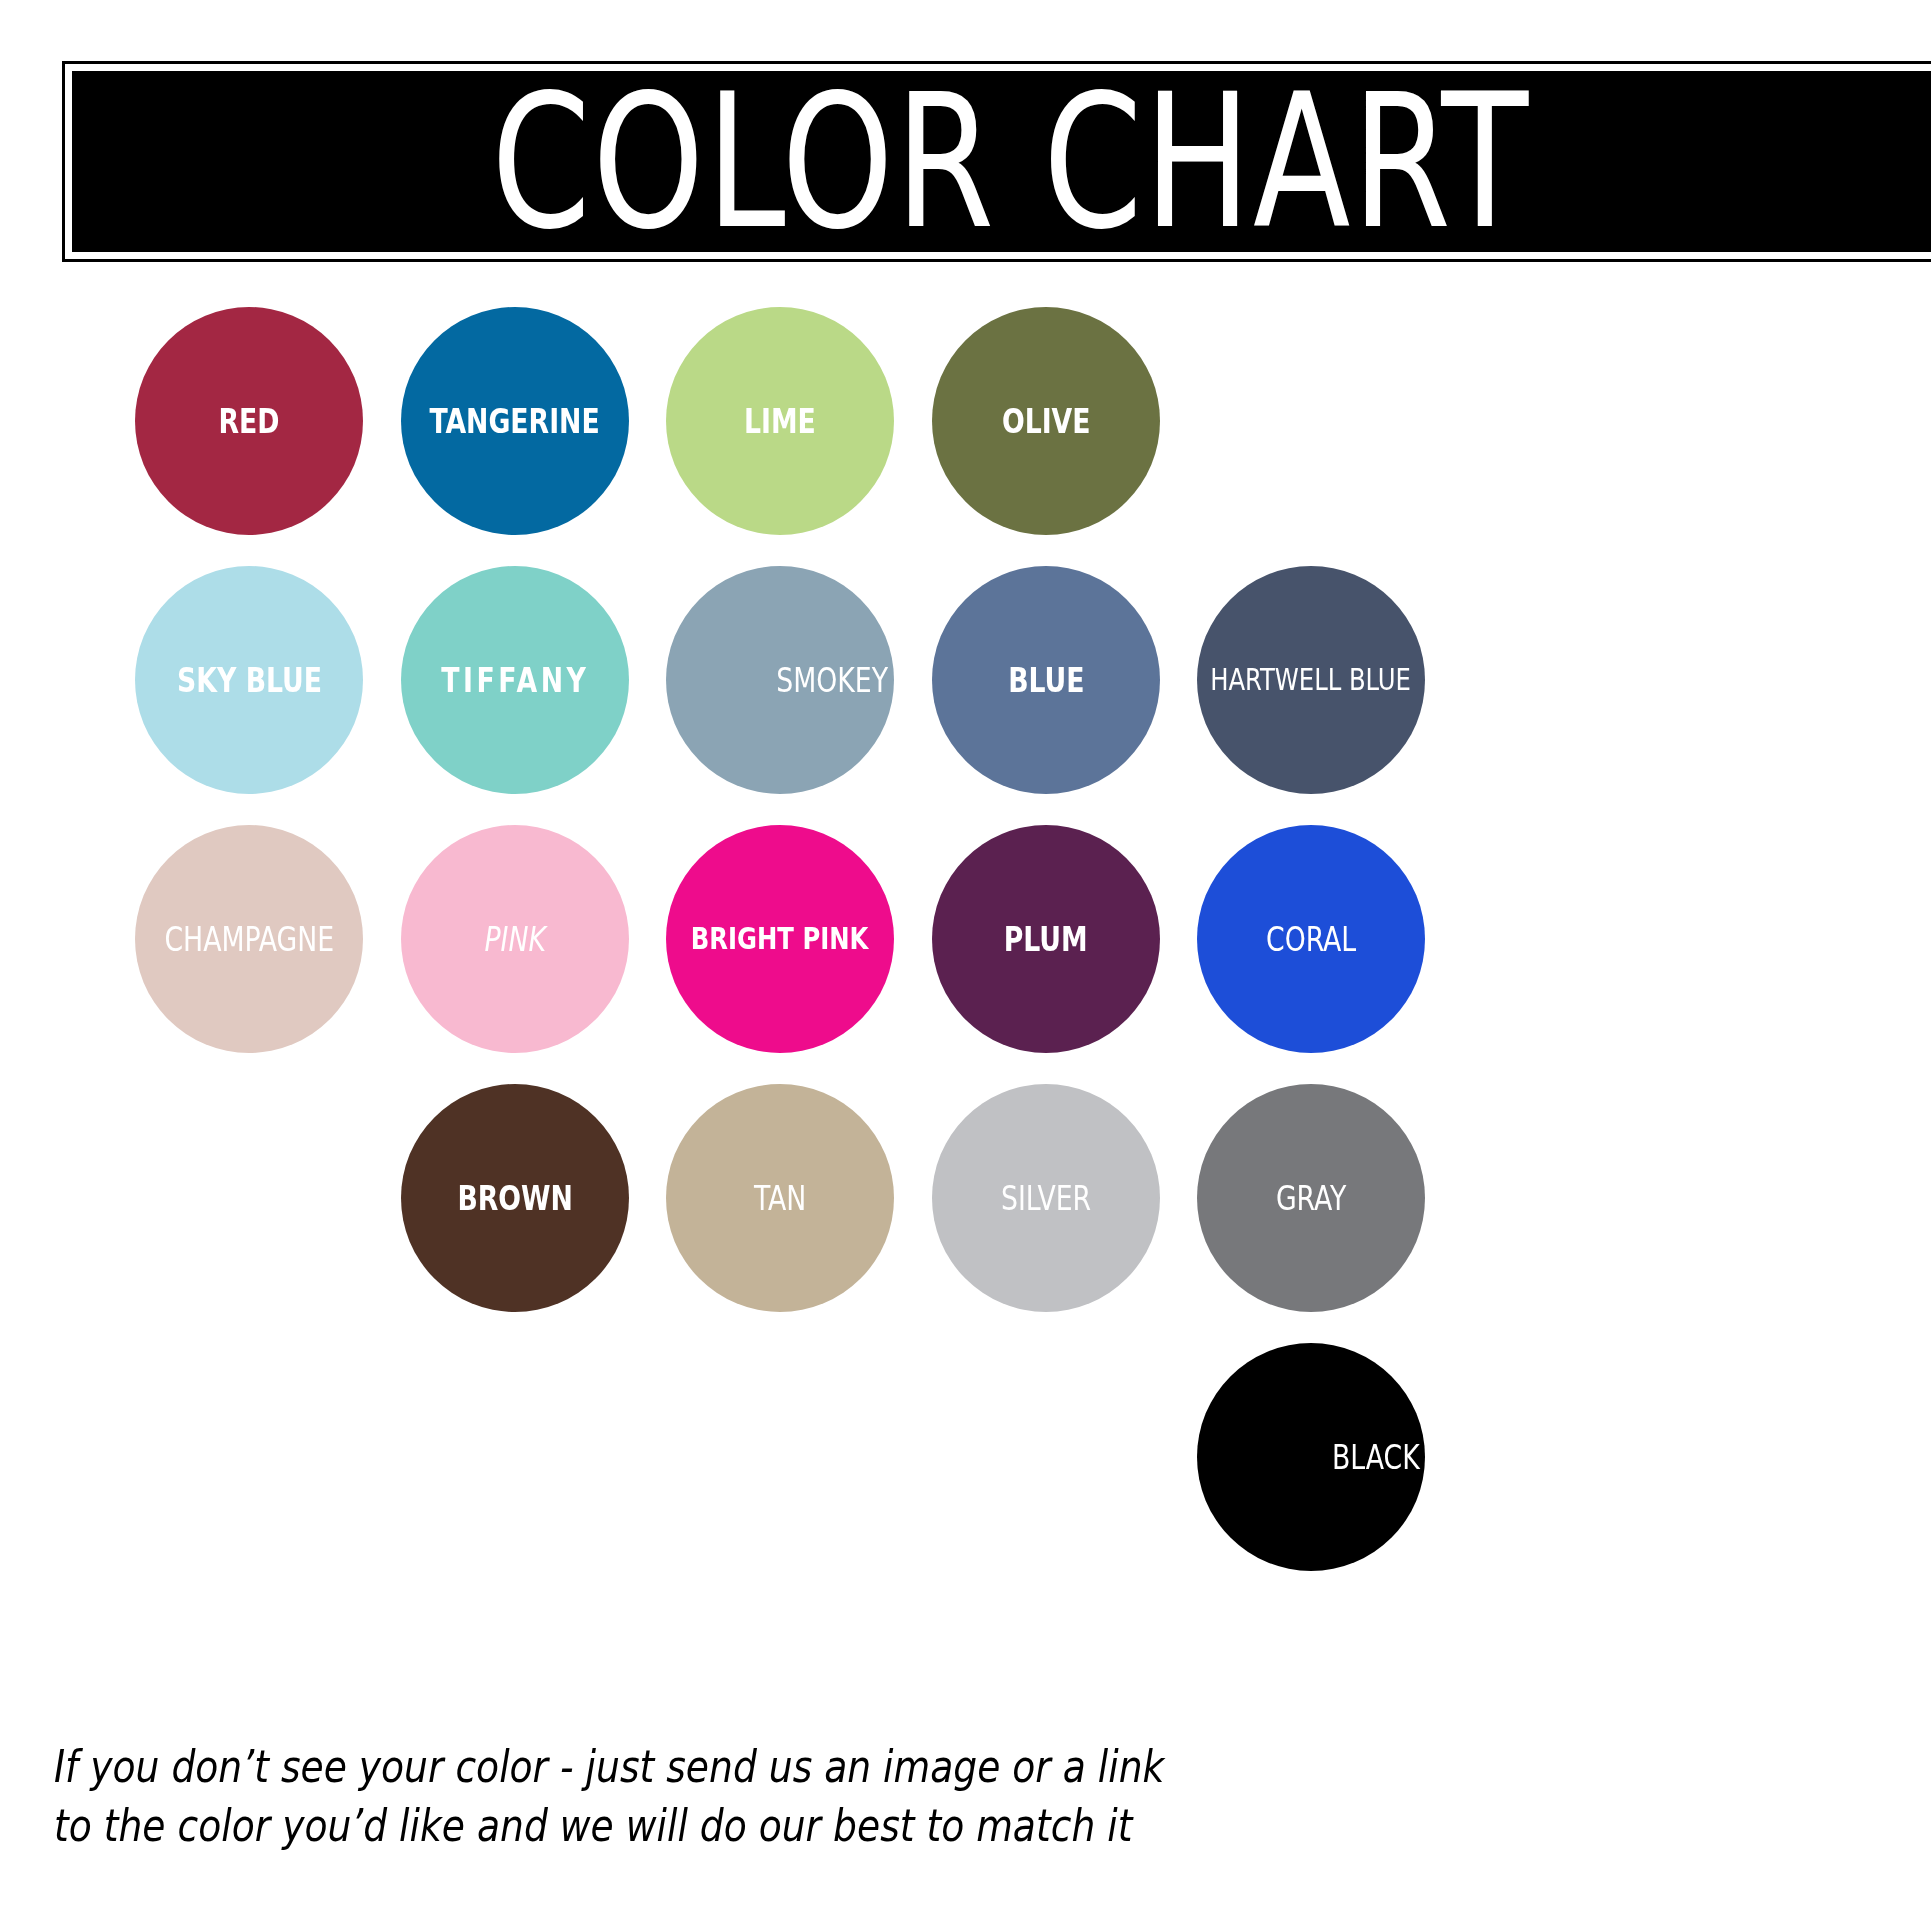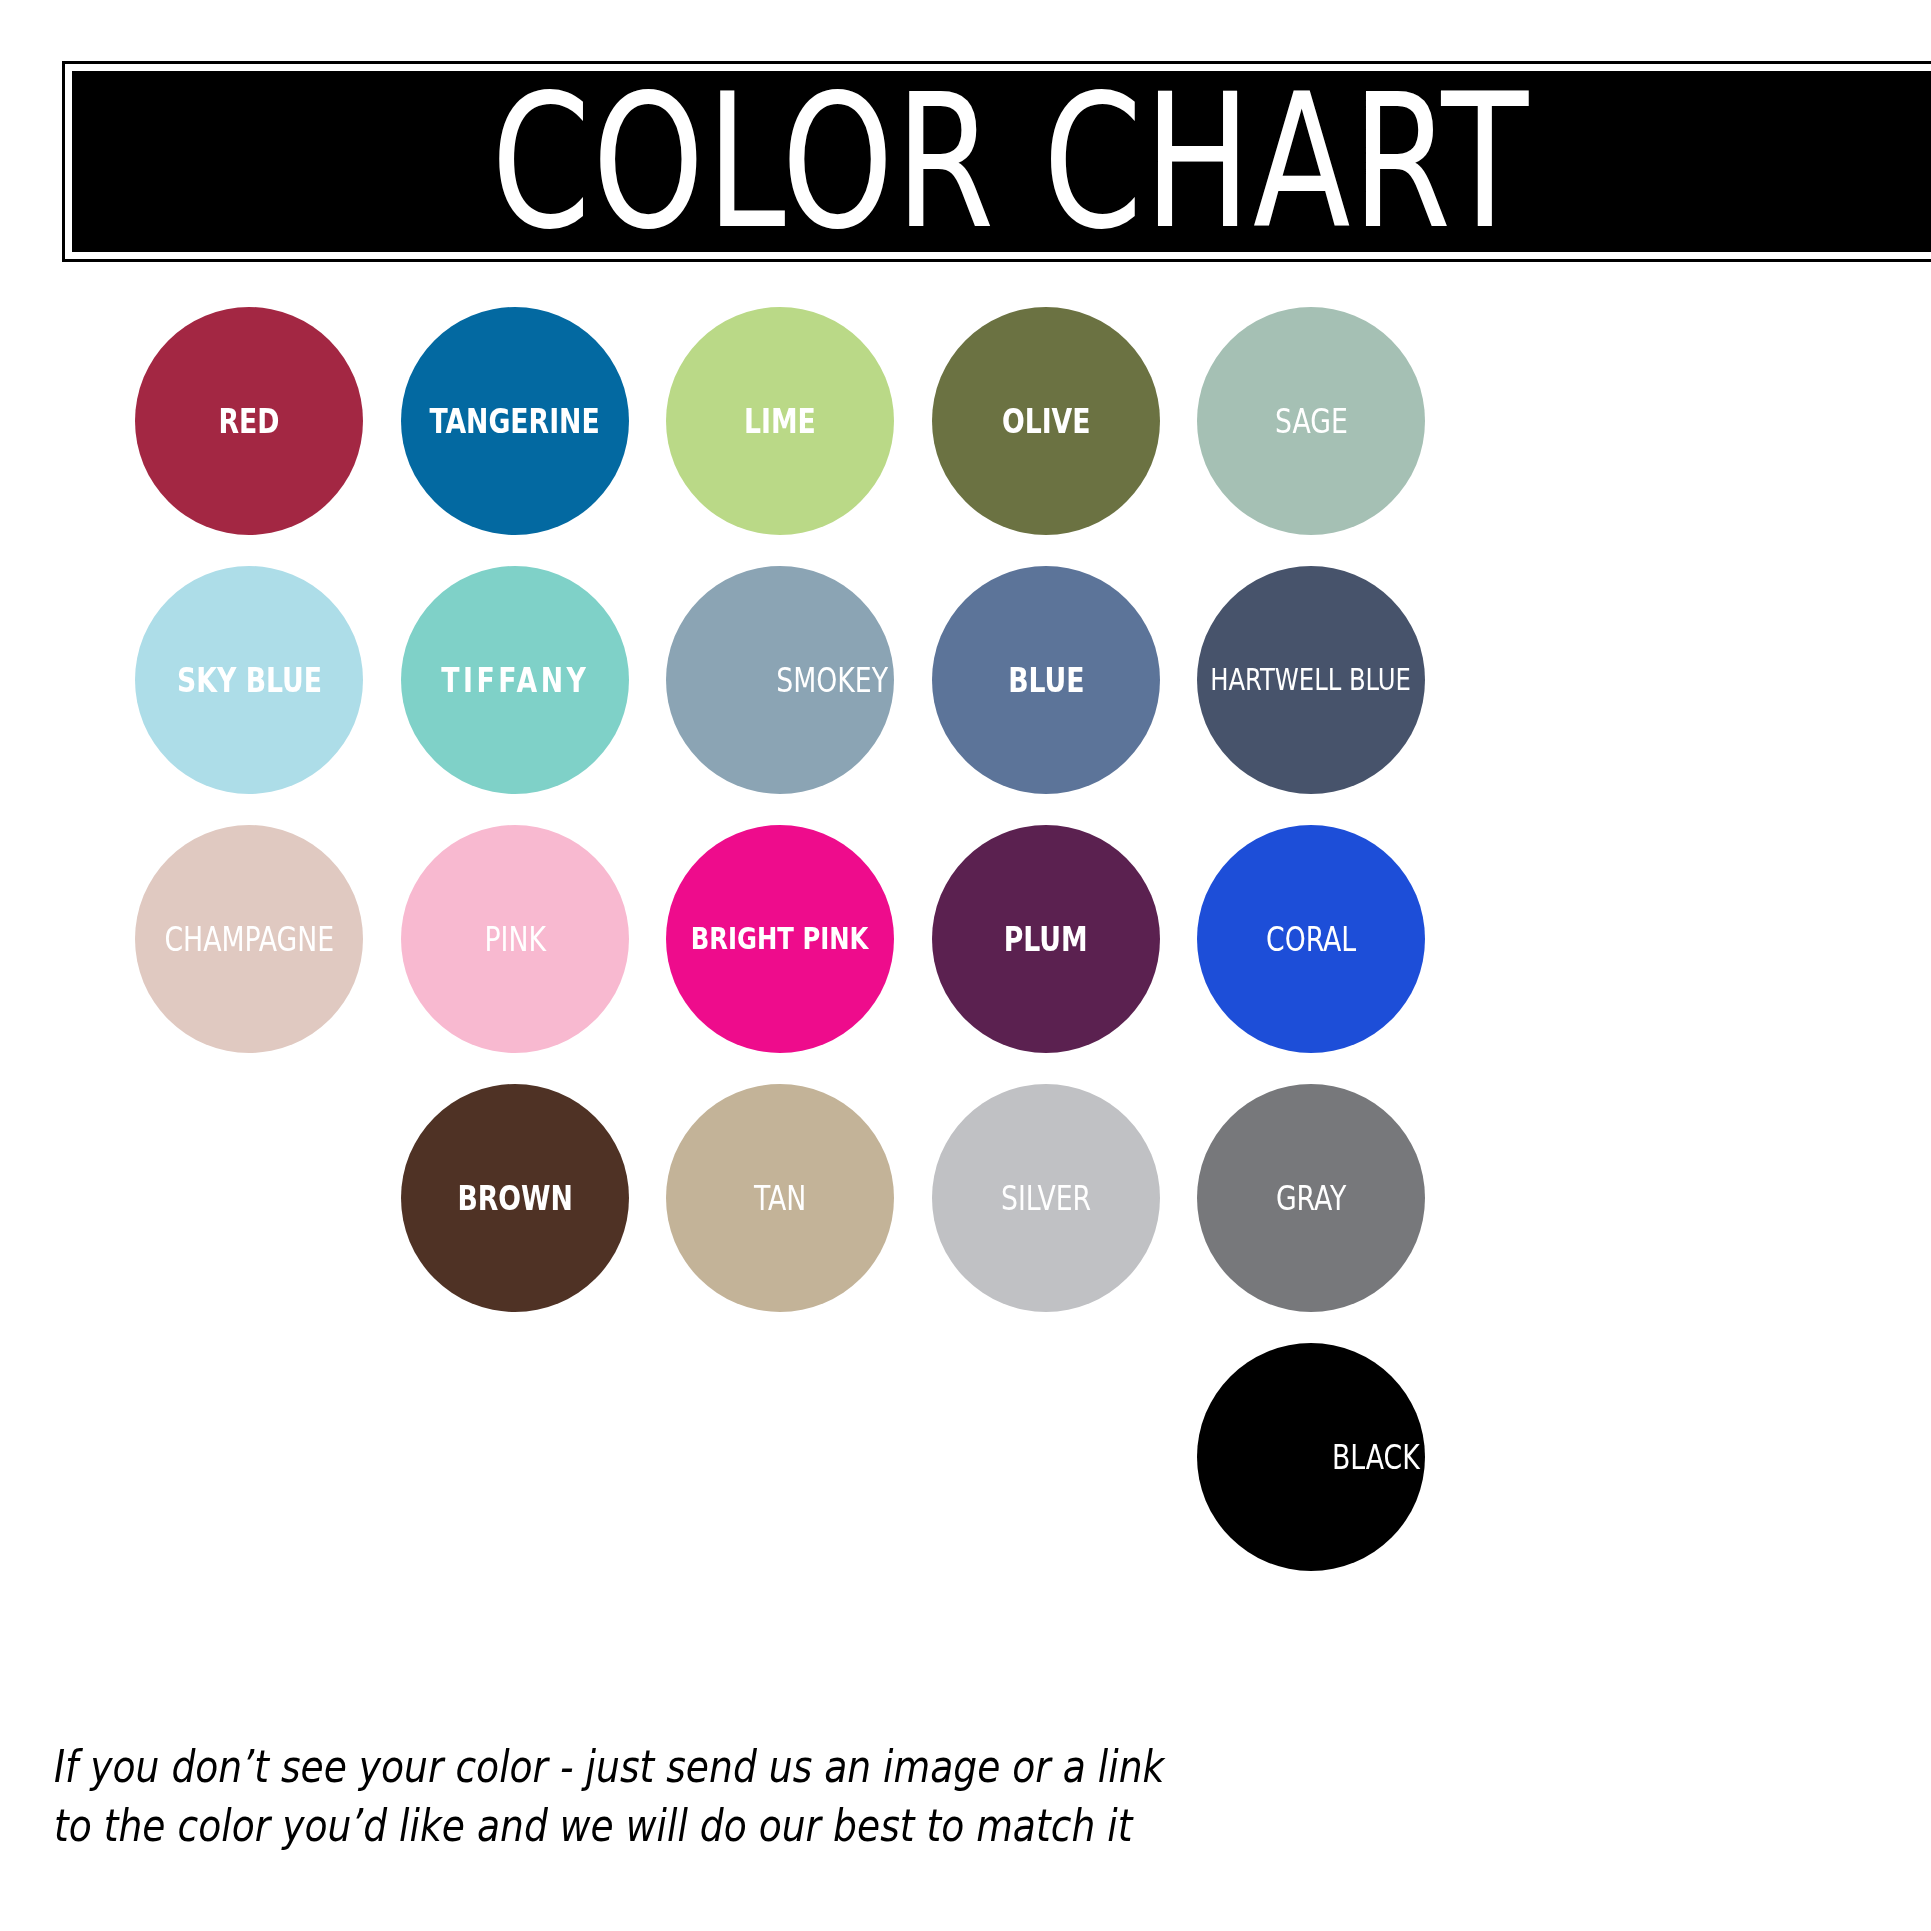--- a/index.html
+++ b/index.html
@@ -124,23 +124,20 @@
       </div>
       <div class="swatch col-1" style="background: #0369a1;">
         <span class="swatch-label w-bold">TANGERINE</span>
       </div>
       <div class="swatch col-2" style="background: rgb(186, 217, 135);">
         <span class="swatch-label w-bold">LIME</span>
       </div>
       <div class="swatch col-3" style="background: rgb(107, 114, 66);">
         <span class="swatch-label w-bold">OLIVE</span>
       </div>
-      <div class="swatch col-4" style="background: rgb(165, 192, 180);">
-        <span class="swatch-label w-light">SAGE</span>
-      </div>
     </div>
     <div class="swatch-row">
       <div class="swatch col-0" style="background: rgb(173, 221, 232);">
         <span class="swatch-label w-bold">SKY BLUE</span>
       </div>
       <div class="swatch col-1" style="background: rgb(127, 209, 200);">
         <span class="swatch-label w-bold spaced">TIFFANY</span>
       </div>
       <div class="swatch col-2" style="background: rgb(139, 164, 180); justify-content: flex-end;">
         <span class="swatch-label w-light">SMOKEY</span>
@@ -149,21 +146,21 @@
         <span class="swatch-label w-bold">BLUE</span>
       </div>
       <div class="swatch col-4" style="background: rgb(71, 83, 107);">
         <span class="swatch-label w-light tiny">HARTWELL BLUE</span>
       </div>
     </div>
     <div class="swatch-row">
       <div class="swatch col-0" style="background: rgb(224, 201, 193);">
         <span class="swatch-label w-light">CHAMPAGNE</span>
       </div>
-      <div class="swatch col-1" style="background: rgb(248, 185, 208);">
+      <div class="swatch col-1" style="background: rgb(248, 185, 208); font-style: italic;">
         <span class="swatch-label w-light">PINK</span>
       </div>
       <div class="swatch col-2" style="background: rgb(238, 12, 140);">
         <span class="swatch-label w-bold tiny">BRIGHT PINK</span>
       </div>
       <div class="swatch col-3" style="background: rgb(91, 33, 80);">
         <span class="swatch-label w-bold">PLUM</span>
       </div>
       <div class="swatch col-4" style="background: #1d4ed8;">
         <span class="swatch-label w-light">CORAL</span>

